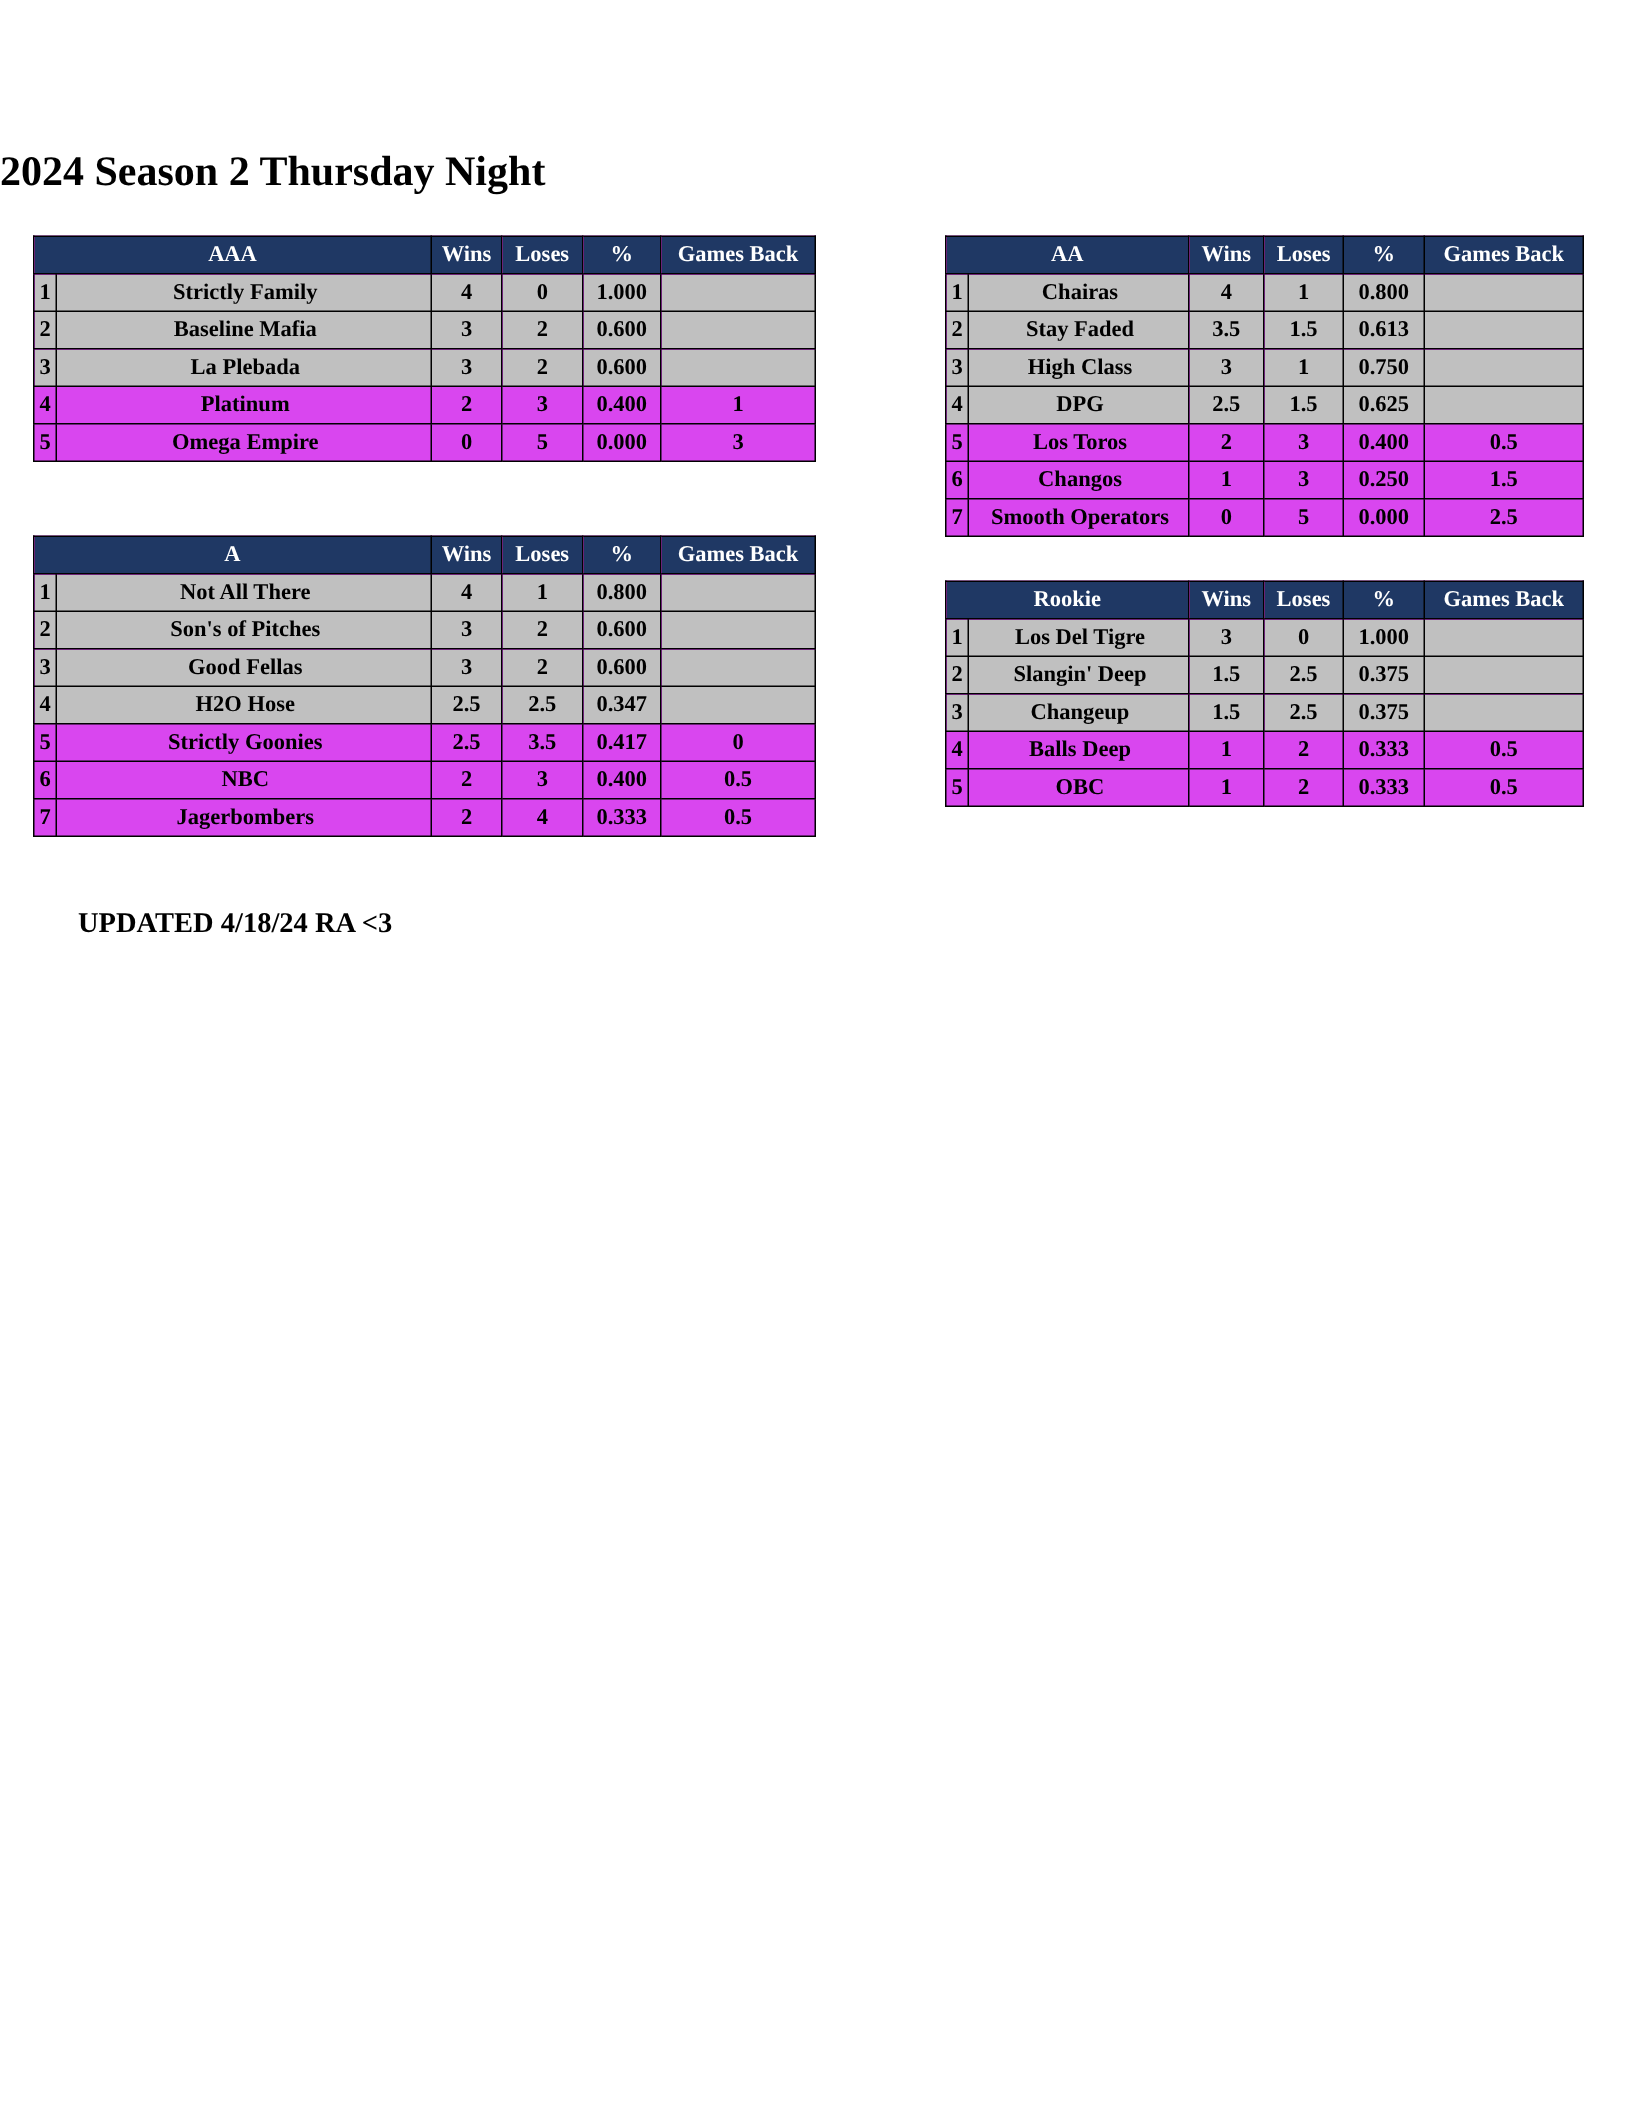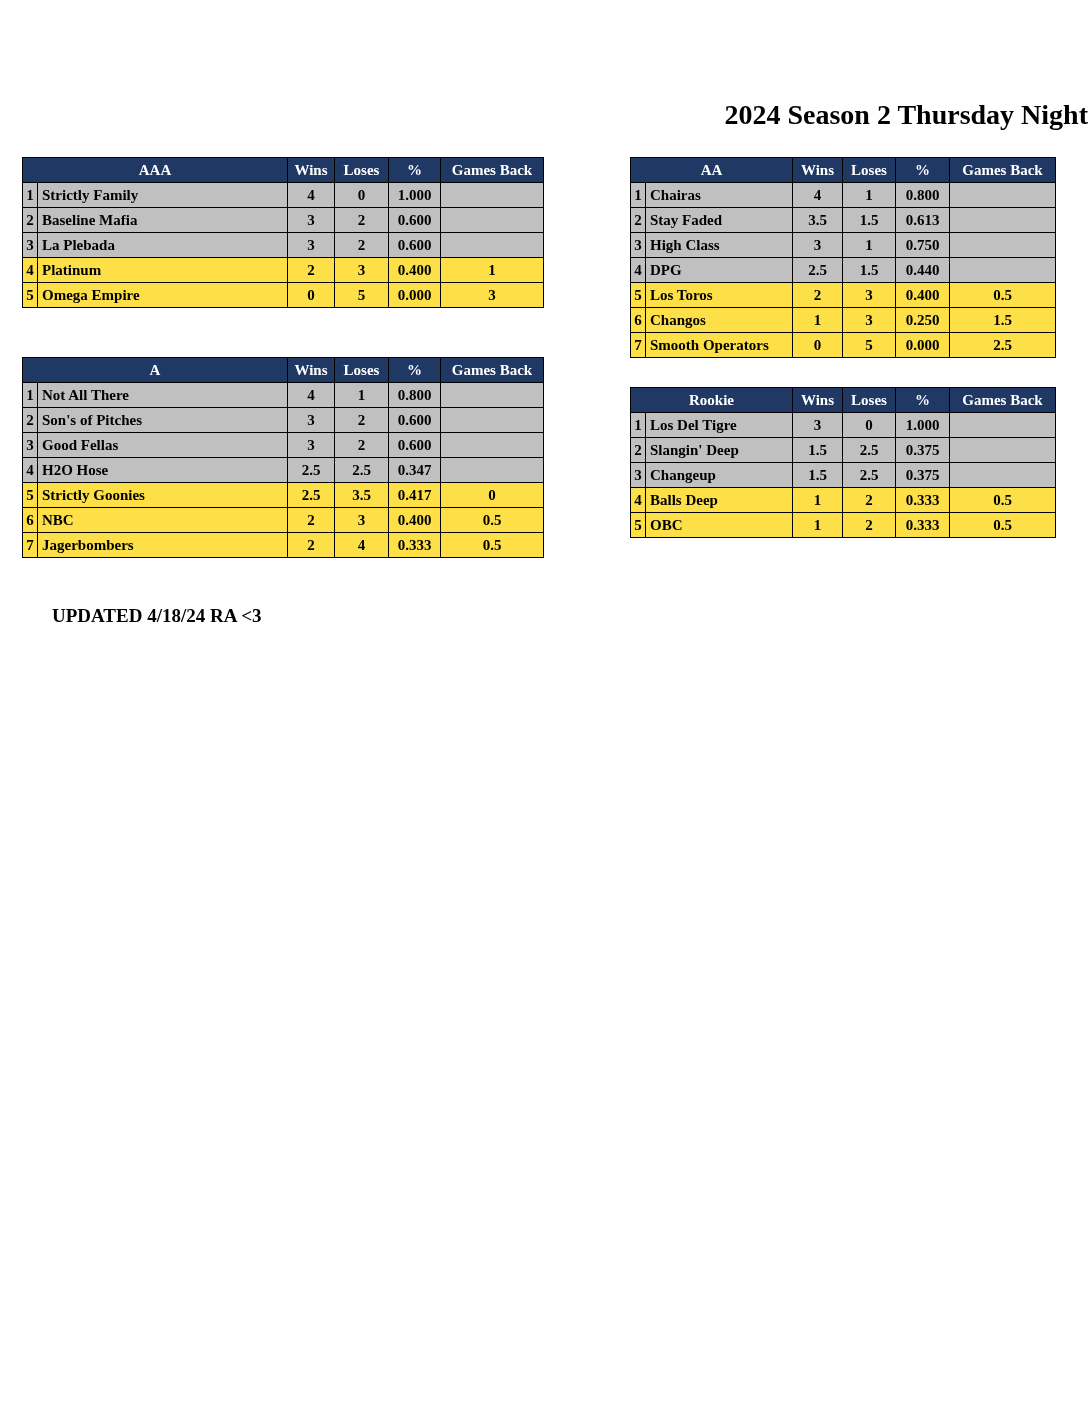--- a/index.html
+++ b/index.html
@@ -1,28 +1,28 @@
 <!DOCTYPE html>
 <html style="--header-bg: #1f3864; --header-text: #ffffff; --shaded-bg: #c0c0c0; --border: #000000;"><head>
 <meta charset="utf-8">
 <style>
   * { margin:0; padding:0; box-sizing:border-box; }
   html, body { background:#ffffff; }
   body { font-family:"Liberation Serif","DejaVu Serif",serif; color:#000; }
   .page { position:relative; width:1088px; height:1408px; background:#ffffff; margin:0 auto; overflow:hidden; }
-  .page-title { position:absolute; top:99px; left:0; width:100%; text-align:right; font-size:28px; font-weight:bold; }
-  table.standings { position:absolute; border-collapse:collapse; table-layout:fixed; font-size:15px; font-weight:bold; background:#fde047; }
+  .page-title { position:absolute; top:99px; left:0; width:100%; text-align:left; font-size:28px; font-weight:bold; }
+  table.standings { position:absolute; border-collapse:collapse; table-layout:fixed; font-size:15px; font-weight:bold; background:#d946ef; }
   .standings th, .standings td {
     border:1px solid var(--border,#000);
     height:25px; padding:0 2px;
     text-align:center; vertical-align:middle;
     overflow:hidden; white-space:nowrap;
   }
   .standings thead th { background:var(--header-bg,#1f3864); color:var(--header-text,#ffffff); }
-  .standings td.team { text-align:left; padding-left:4px; }
+  .standings td.team { text-align:center; padding-left:4px; }
   .standings tr.shaded td { background:var(--shaded-bg,#c0c0c0); }
   #table-aaa    { left:22px;  top:157px; width:521px; }
   #table-aa     { left:630px; top:157px; width:425px;padding-left:44px; }
   #table-a      { left:22px;  top:357px; width:521px; }
   #table-rookie { left:630px; top:387px; width:425px; }
   .col-rank { width:15px; }
   .left  .col-team  { width:250px; }
   .left  .col-wins  { width:47px; }
   .left  .col-loses { width:54px; }
   .left  .col-pct   { width:52px; }
@@ -144,21 +144,21 @@
         <td>3</td>
         <td>1</td>
         <td>0.750</td>
         <td></td>
       </tr>
       <tr class="shaded">
         <td>4</td>
         <td class="team">DPG</td>
         <td>2.5</td>
         <td>1.5</td>
-        <td>0.440</td>
+        <td>0.625</td>
         <td></td>
       </tr>
       <tr>
         <td>5</td>
         <td class="team">Los Toros</td>
         <td>2</td>
         <td>3</td>
         <td>0.400</td>
         <td>0.5</td>
       </tr>

